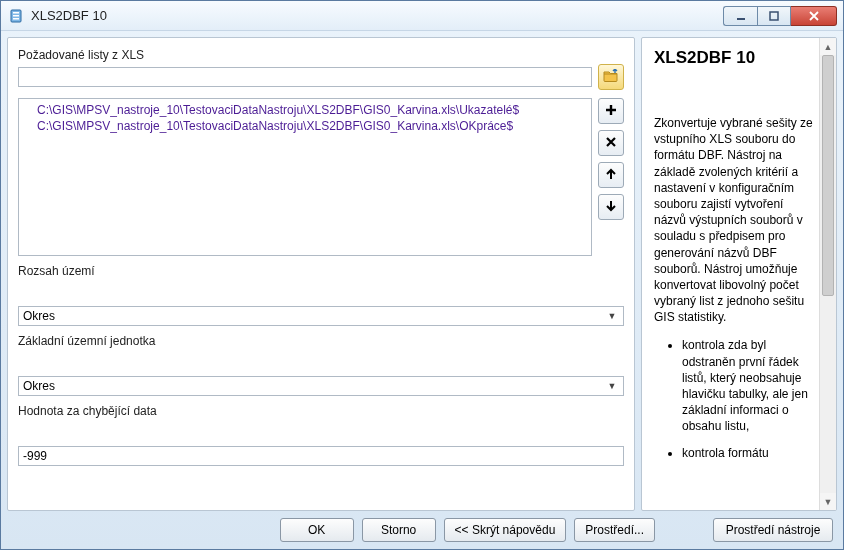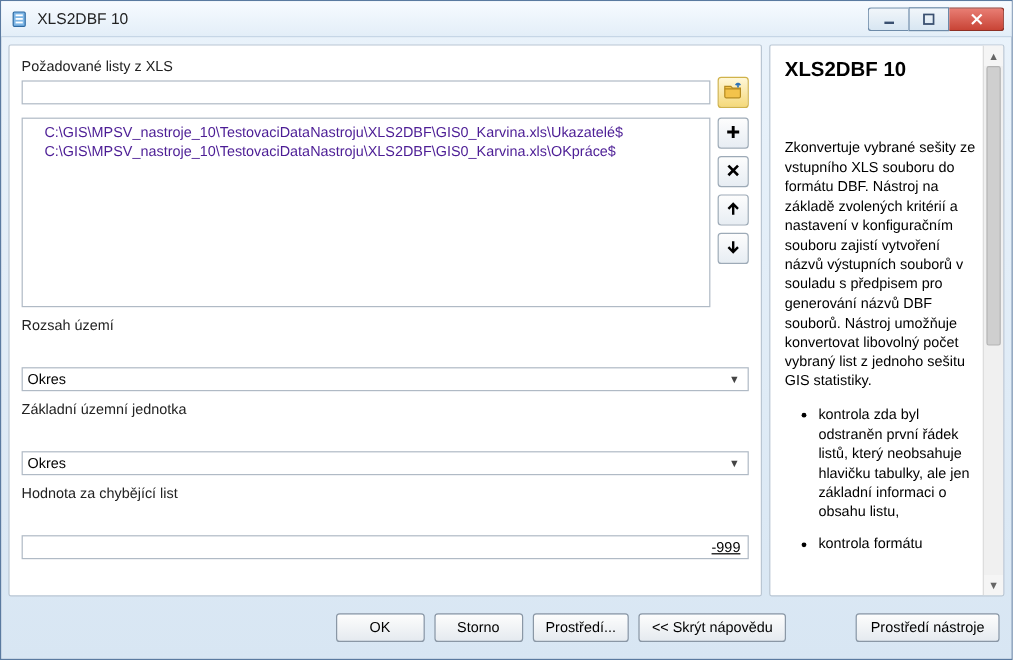--- a/index.html
+++ b/index.html
@@ -157,24 +157,24 @@
     background: #fff;
     display: flex; align-items: center;
     padding: 0 4px;
     position: relative;
     margin-top: 28px;
   }
   .combo .val { flex: 1; }
   .combo .caret {
     width: 14px; text-align: center; color: #444; font-size: 9px;
   }
-  .numinput { justify-content: flex-end; padding-right: 6px; text-decoration: underline; }
+  .numinput { justify-content: flex-start; padding-right: 6px; }
 
   .footer {
-    height: 52px;
+    height: 38px;
     display: flex;
     align-items: center;
     justify-content: flex-end;
     gap: 8px;
     padding: 0 10px;
     border-radius: 10px;
   }
   .btn {
     min-width: 74px; height: 24px;
     padding: 0 10px;
@@ -289,21 +289,21 @@
 
       <div class="field">
         <div class="lbl">Základní územní jednotka</div>
         <div class="combo">
           <span class="val">Okres</span>
           <span class="caret">▼</span>
         </div>
       </div>
 
       <div class="field">
-        <div class="lbl">Hodnota za chybějící list</div>
+        <div class="lbl">Hodnota za chybějící data</div>
         <div class="numinput">
           <span>-999</span>
         </div>
       </div>
 
     </div>
 
     <div class="panel right">
       <div class="right-inner">
         <div class="help-title">XLS2DBF 10</div>
@@ -321,19 +321,19 @@
           <div class="thumb"></div>
         </div>
         <div class="arrow">▼</div>
       </div>
     </div>
   </div>
 
   <div class="footer">
     <div class="btn">OK</div>
     <div class="btn">Storno</div>
+    <div class="btn" style="min-width:120px">&lt;&lt; Skrýt nápovědu</div>
     <div class="btn">Prostředí...</div>
-    <div class="btn" style="min-width:120px">&lt;&lt; Skrýt nápovědu</div>
     <div class="spacer"></div>
     <div class="btn" style="min-width:120px">Prostředí nástroje</div>
   </div>
 
 </div>
 
 </body></html>

